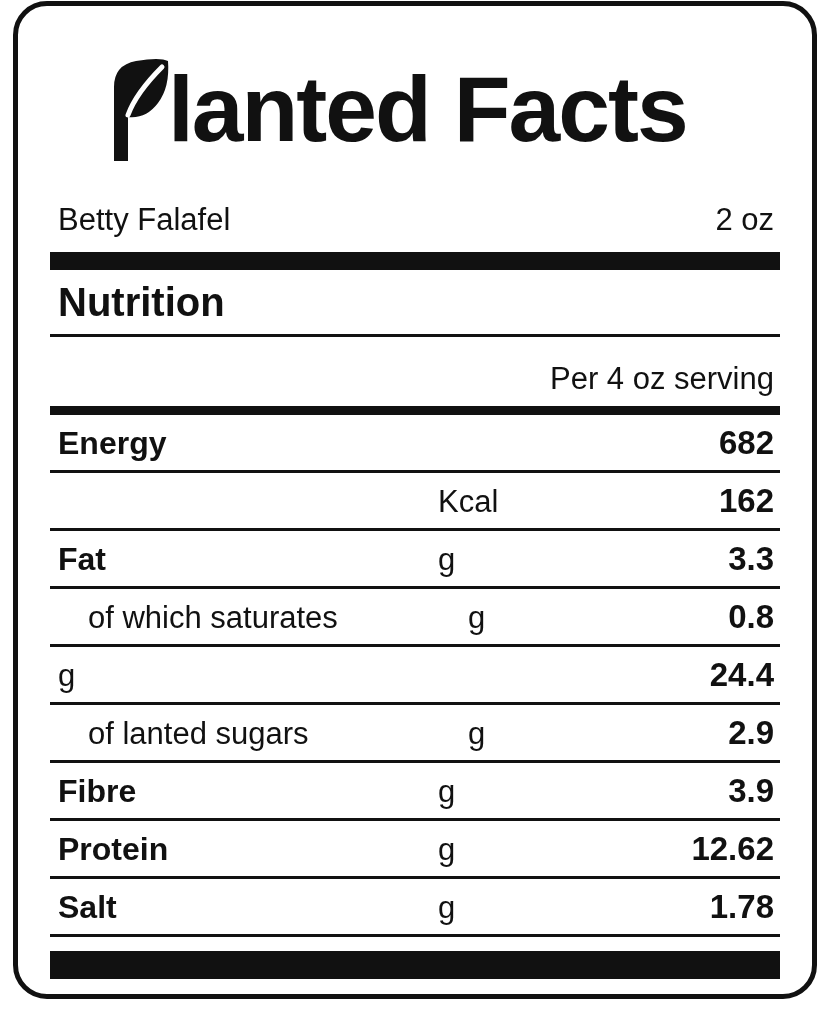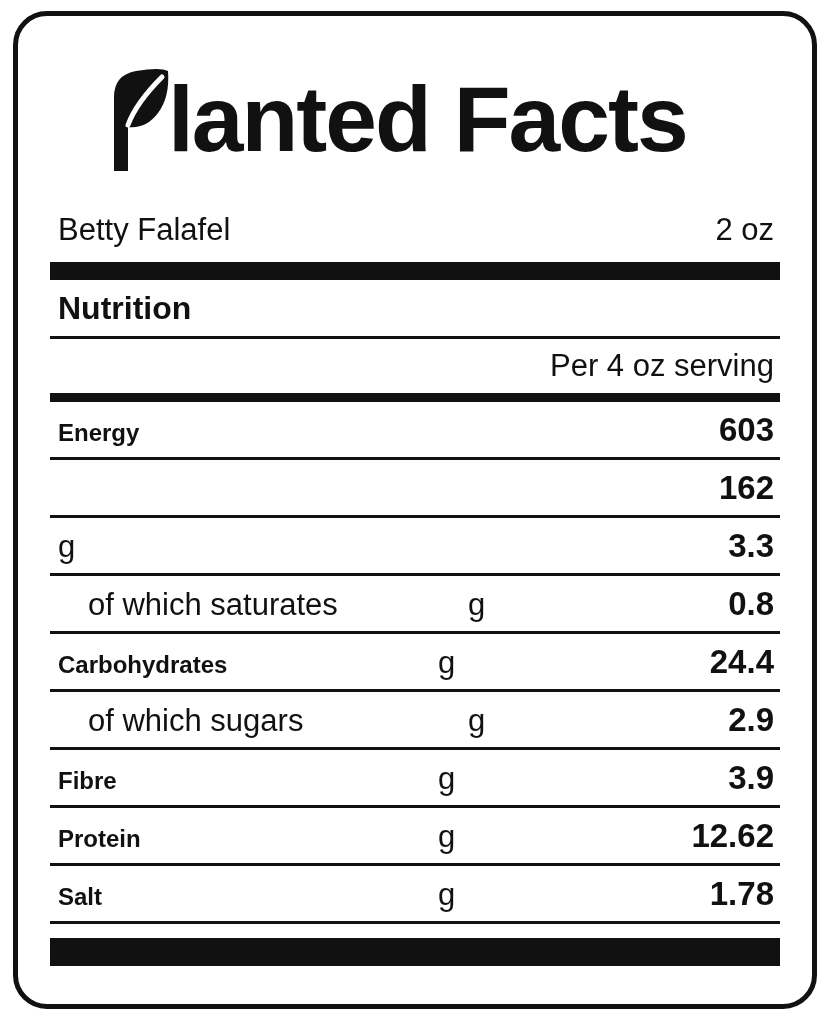--- a/index.html
+++ b/index.html
@@ -11,21 +11,21 @@
     width: 830px;
     height: 1024px;
     font-family: "Liberation Sans", sans-serif;
     color: #111111;
     overflow: hidden;
   }
 
   .label-card {
     position: absolute;
     left: 13px;
-    top: 11px;
+    top: 1px;
     width: 804px;
     height: 998px;
     box-sizing: border-box;
     border: 5px solid #111111;
     border-radius: 34px;
     background: #ffffff;
   }
 
   .inner {
     position: absolute;
@@ -85,44 +85,44 @@
   }
 
   
   .head-row {
     display: flex;
     justify-content: space-between;
     align-items: baseline;
     padding: 10px 6px 9px 8px;
   }
   .head-left {
-    font-size: 32px;
+    font-size: 40px;
     font-weight: bold;
   }
   .head-right {
     font-size: 31px;
     font-weight: normal;
   }
   .sub-row {
     display: flex;
     justify-content: flex-end;
     align-items: baseline;
-    padding: 9px 6px 9px 8px;
+    padding: 24px 6px 9px 8px;
   }
   .sub-right { font-size: 31px; }
 
   
   .nutrient-row {
     display: flex;
     align-items: baseline;
     padding: 9px 6px 8px 8px;
   }
   .n-name {
     flex: 0 0 380px;
-    font-size: 24px;
+    font-size: 32px;
     font-weight: bold;
   }
   .n-name.indent {
     font-weight: normal;
     padding-left: 30px;
     font-size: 31px;
   }
   .n-unit {
     flex: 0 0 auto;
     width: 250px;
@@ -174,52 +174,53 @@
     <div class="sub-row">
       <span class="sub-right">Per 4 oz serving</span>
     </div>
 
     <div class="rule-medium"></div>
 
     <div>
 
       <div class="nutrient-row">
         <span class="n-name">Energy</span>
-        <span class="n-value">603</span>
+        <span class="n-value">682</span>
       </div>
       <div class="rule-thin"></div>
 
       <div class="nutrient-row">
         <span class="n-name"></span>
+        <span class="n-unit">Kcal</span>
         <span class="n-value">162</span>
       </div>
       <div class="rule-thin"></div>
 
       <div class="nutrient-row">
+        <span class="n-name">Fat</span>
         <span class="n-unit">g</span>
         <span class="n-value">3.3</span>
       </div>
       <div class="rule-thin"></div>
 
       <div class="nutrient-row">
         <span class="n-name indent">of which saturates</span>
         <span class="n-unit">g</span>
         <span class="n-value">0.8</span>
       </div>
       <div class="rule-thin"></div>
 
       <div class="nutrient-row">
-        <span class="n-name">Carbohydrates</span>
         <span class="n-unit">g</span>
         <span class="n-value">24.4</span>
       </div>
       <div class="rule-thin"></div>
 
       <div class="nutrient-row">
-        <span class="n-name indent">of which sugars</span>
+        <span class="n-name indent">of lanted sugars</span>
         <span class="n-unit">g</span>
         <span class="n-value">2.9</span>
       </div>
       <div class="rule-thin"></div>
 
       <div class="nutrient-row">
         <span class="n-name">Fibre</span>
         <span class="n-unit">g</span>
         <span class="n-value">3.9</span>
       </div>

